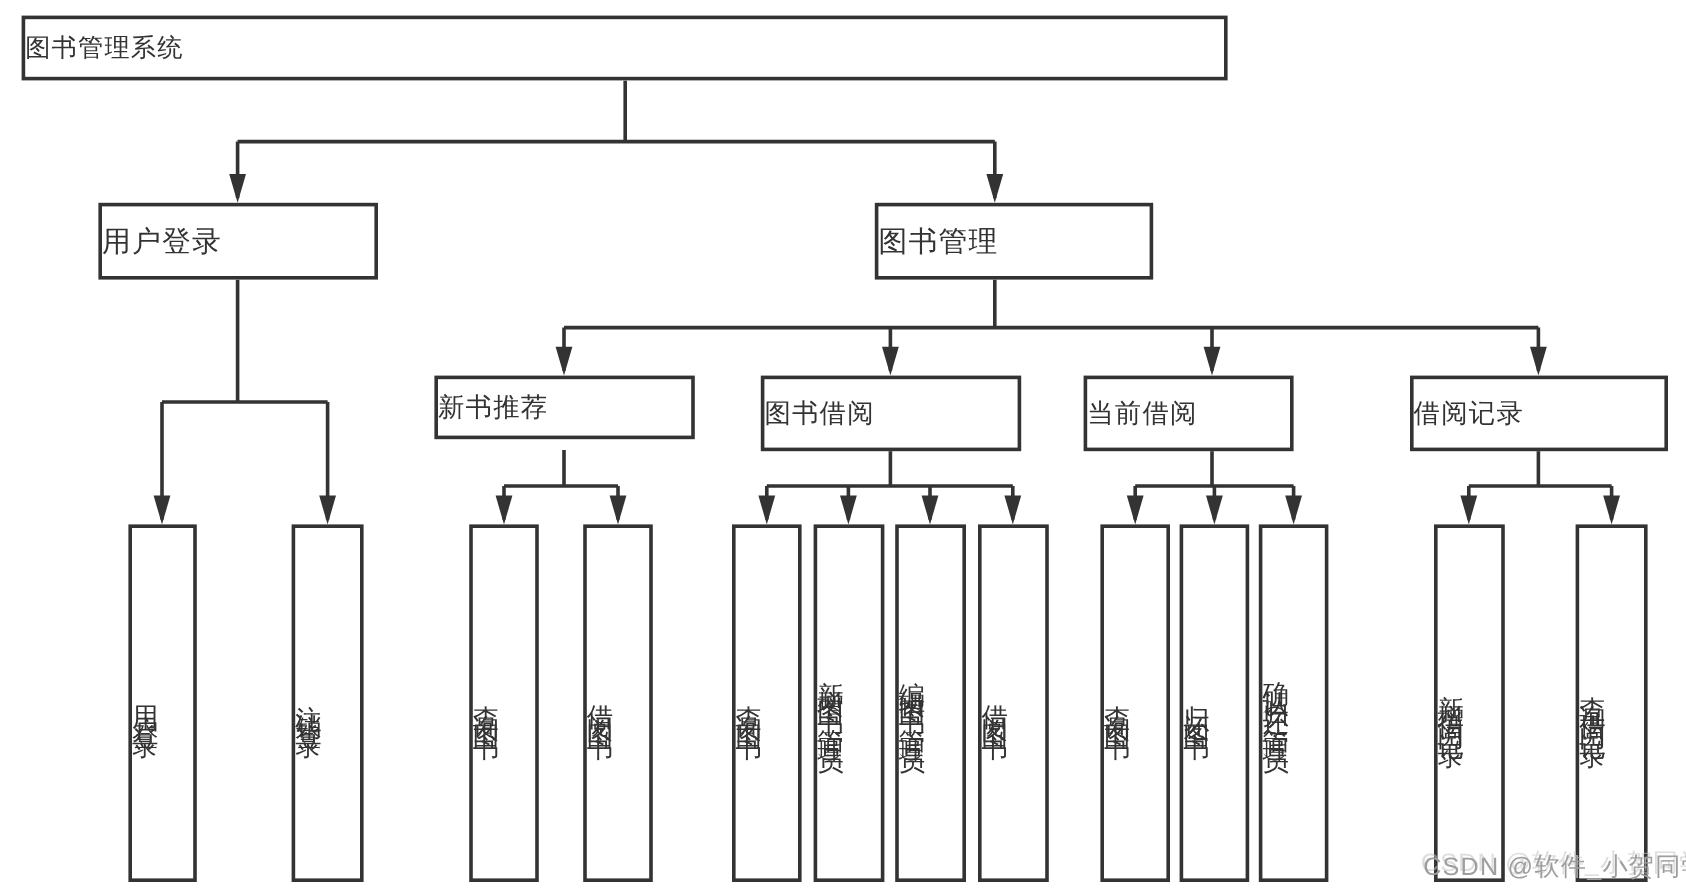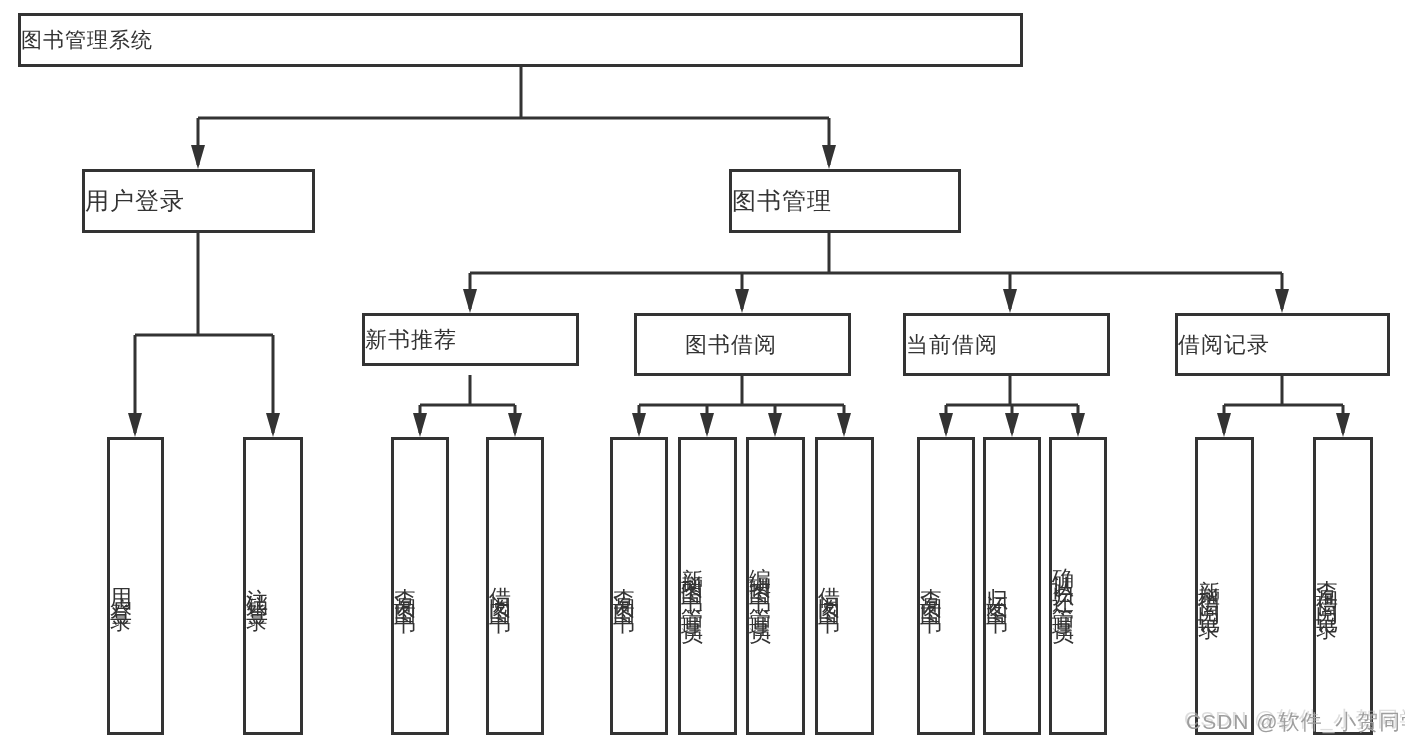--- a/index.html
+++ b/index.html
@@ -70,24 +70,24 @@
   <div class="node fs-l2" style="left:82px;top:169px;width:233px;height:64px;">
     <span>用户登录</span>
   </div>
   <div class="node fs-l2" style="left:713px;top:169px;width:232px;height:64px;margin-left:16px;">
     <span>图书管理</span>
   </div>
 
   <div class="node fs-l3" style="left:362px;top:313px;width:217px;height:53px;">
     <span>新书推荐</span>
   </div>
-  <div class="node fs-l3" style="left:634px;top:313px;width:217px;height:63px;padding-left:48px;">
+  <div class="node fs-l3" style="left:634px;top:313px;width:217px;height:63px;">
     <span>图书借阅</span>
   </div>
-  <div class="node fs-l3" style="left:903px;top:313px;width:207px;height:63px;">
+  <div class="node fs-l3" style="left:903px;top:313px;width:175px;height:63px;">
     <span>当前借阅</span>
   </div>
   <div class="node fs-l3" style="left:1175px;top:313px;width:215px;height:63px;">
     <span>借阅记录</span>
   </div>
 
   <div class="node vnode" style="left:107px;top:437px;width:57px;height:298px;">
     <span>用户登录</span>
   </div>
   <div class="node vnode" style="left:243px;top:437px;width:60px;height:298px;">

